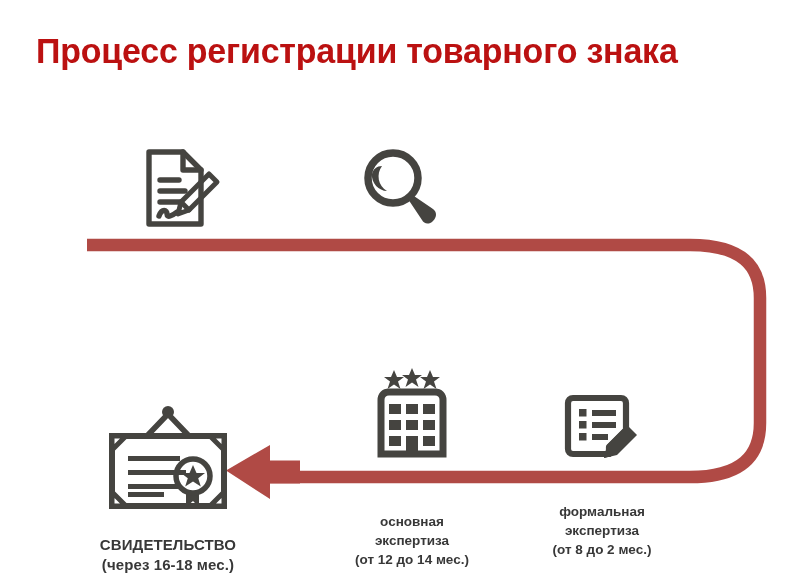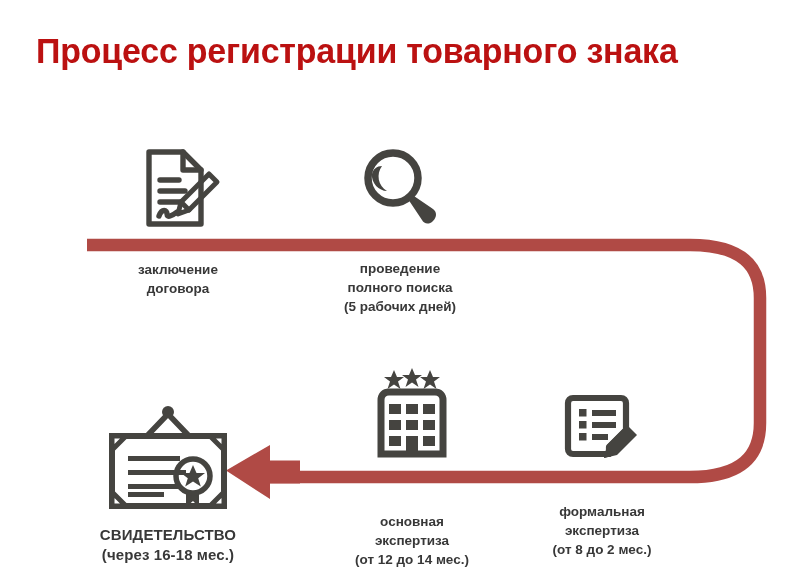--- a/index.html
+++ b/index.html
@@ -78,21 +78,21 @@
   #step-2 .step-label { margin-top: 29px; }
   #step-3 { left: 488px; top: 132px; width: 220px; }
   #step-3 .step-label { margin-top: 26px; }
 
   
   #step-4 { left: 492px; top: 382px; width: 220px; }
   #step-4 .step-label { margin-top: 36px; }
   #step-5 { left: 302px; top: 358px; width: 220px; }
   #step-5 .step-label { margin-top: 50px; }
   #step-6 { left: 48px;  top: 396px; width: 240px; }
-  #step-6 .step-label { margin-top: 13px; }
+  #step-6 .step-label { margin-top: 23px; }
 
   .icon-shape { display: block; }
 </style>
 </head>
 <body>
 
 <div id="canvas">
 
   <div id="page-title">Процесс регистрации товарного знака</div>
 
@@ -116,33 +116,28 @@
         <line x1="27" y1="36" x2="46" y2="36"></line>
         <line x1="27" y1="47" x2="52" y2="47"></line>
         <line x1="27" y1="58" x2="47" y2="58"></line>
         <path d="M 26,72 C 29,64 34,66 34,70 C 34,74 39,72 44,68"></path>
       </g>
       <g fill="none" stroke="#454440" stroke-width="5" stroke-linejoin="round" stroke-linecap="round">
         <path d="M 45,70 L 48,58 L 76,30 L 84,38 L 56,66 Z"></path>
         <line x1="48" y1="58" x2="56" y2="66"></line>
       </g>
     </svg>
-    <div class="step-label">заключение
-договора</div>
   </div>
 
   <div class="step" id="step-2">
     <svg class="step-icon icon-shape" width="86" height="86" viewBox="0 0 86 86">
       <circle cx="36" cy="34" r="25" fill="none" stroke="#454440" stroke-width="7.5"></circle>
       <path d="M 25,22 C 19,30 21,42 30,47 C 22,47 14,39 15,30 C 16,25 20,22 25,22 Z" fill="#454440"></path>
       <path d="M 54,50 L 76,65 C 80,68 80,73 76,77 C 72,81 67,80 65,76 L 51,55 Z" fill="#454440"></path>
     </svg>
-    <div class="step-label">проведение
-полного поиска
-(5 рабочих дней)</div>
   </div>
 
 
   <div class="step" id="step-4">
     <svg class="step-icon icon-shape" width="78" height="76" viewBox="0 0 78 76">
       <path d="M 10,8 L 58,8 C 61,8 63,10 63,13 L 63,40 L 46,57 L 46,64 L 10,64
                C 7,64 5,62 5,59 L 5,13 C 5,10 7,8 10,8 Z" fill="none" stroke="#454440" stroke-width="6.2" stroke-linejoin="round"></path>
       <rect x="16" y="19" width="7.5" height="7.5" fill="#454440"></rect>
       <rect x="16" y="31" width="7.5" height="7.5" fill="#454440"></rect>
       <rect x="16" y="43" width="7.5" height="7.5" fill="#454440"></rect>

